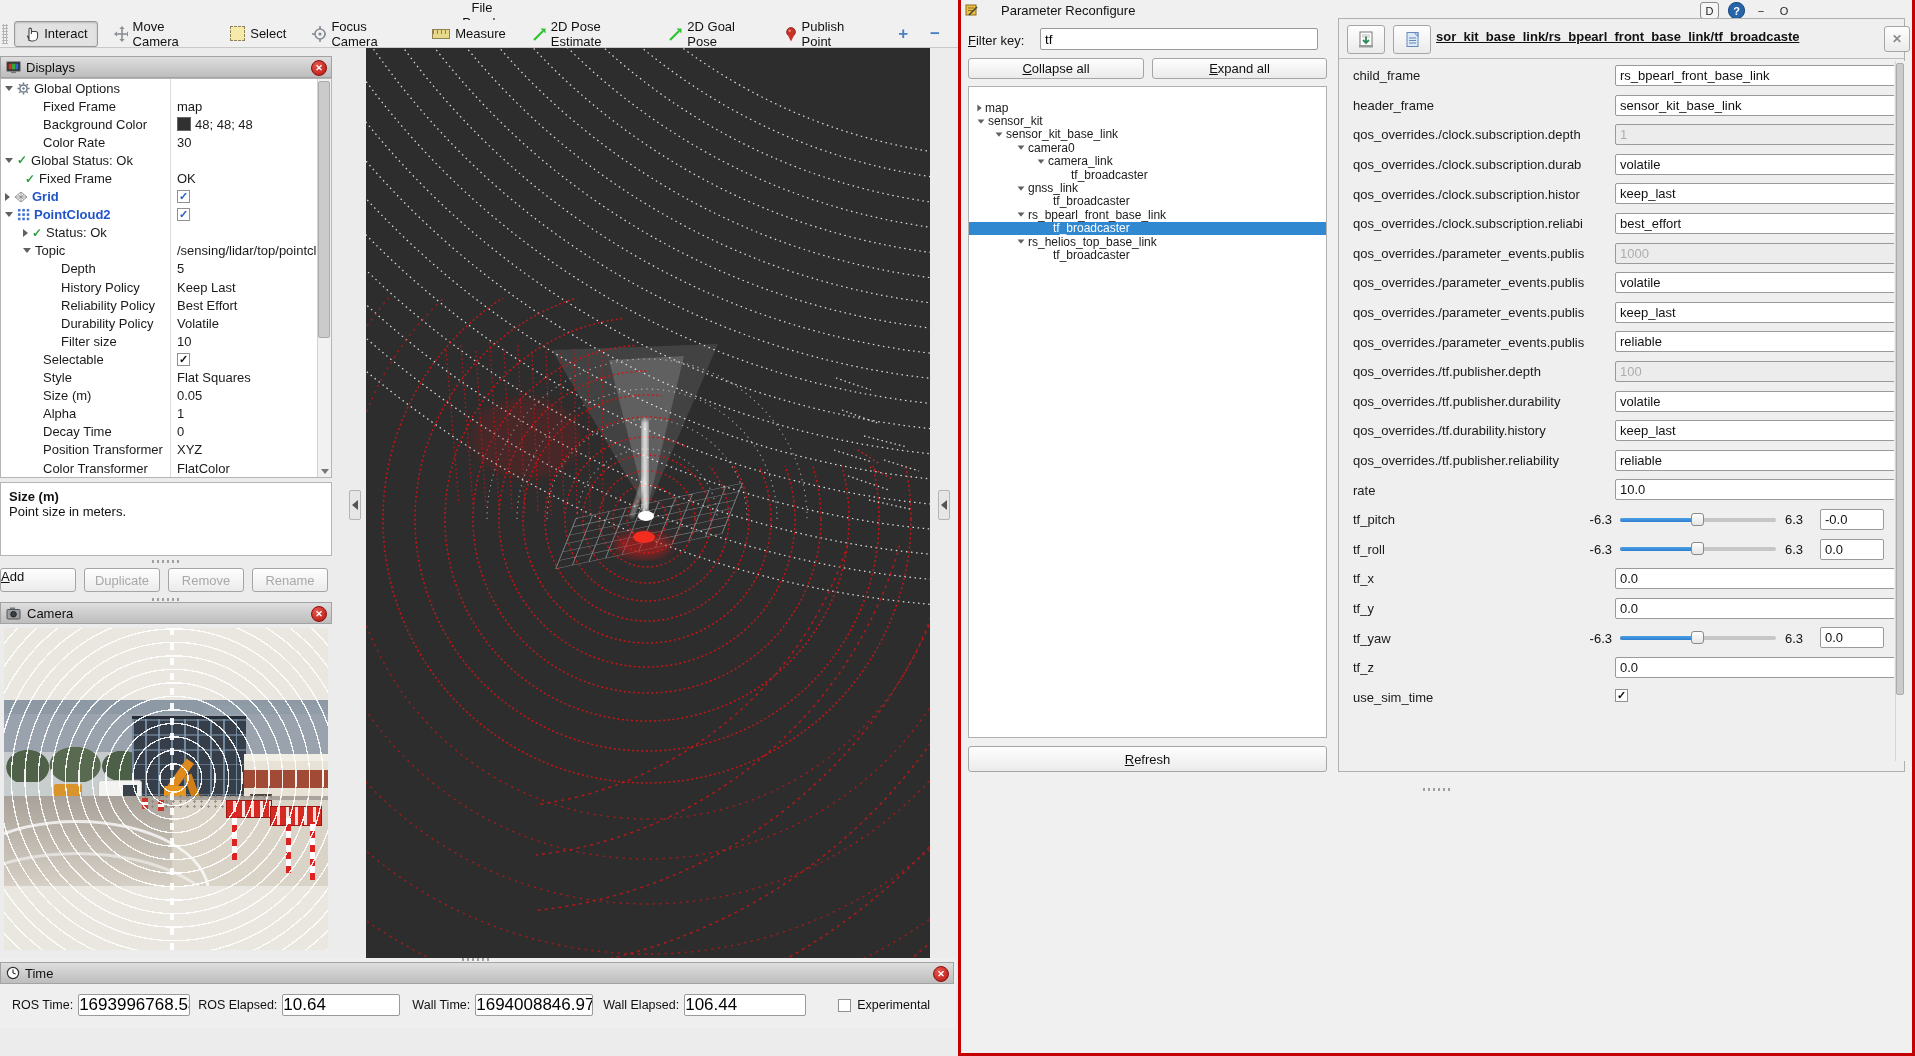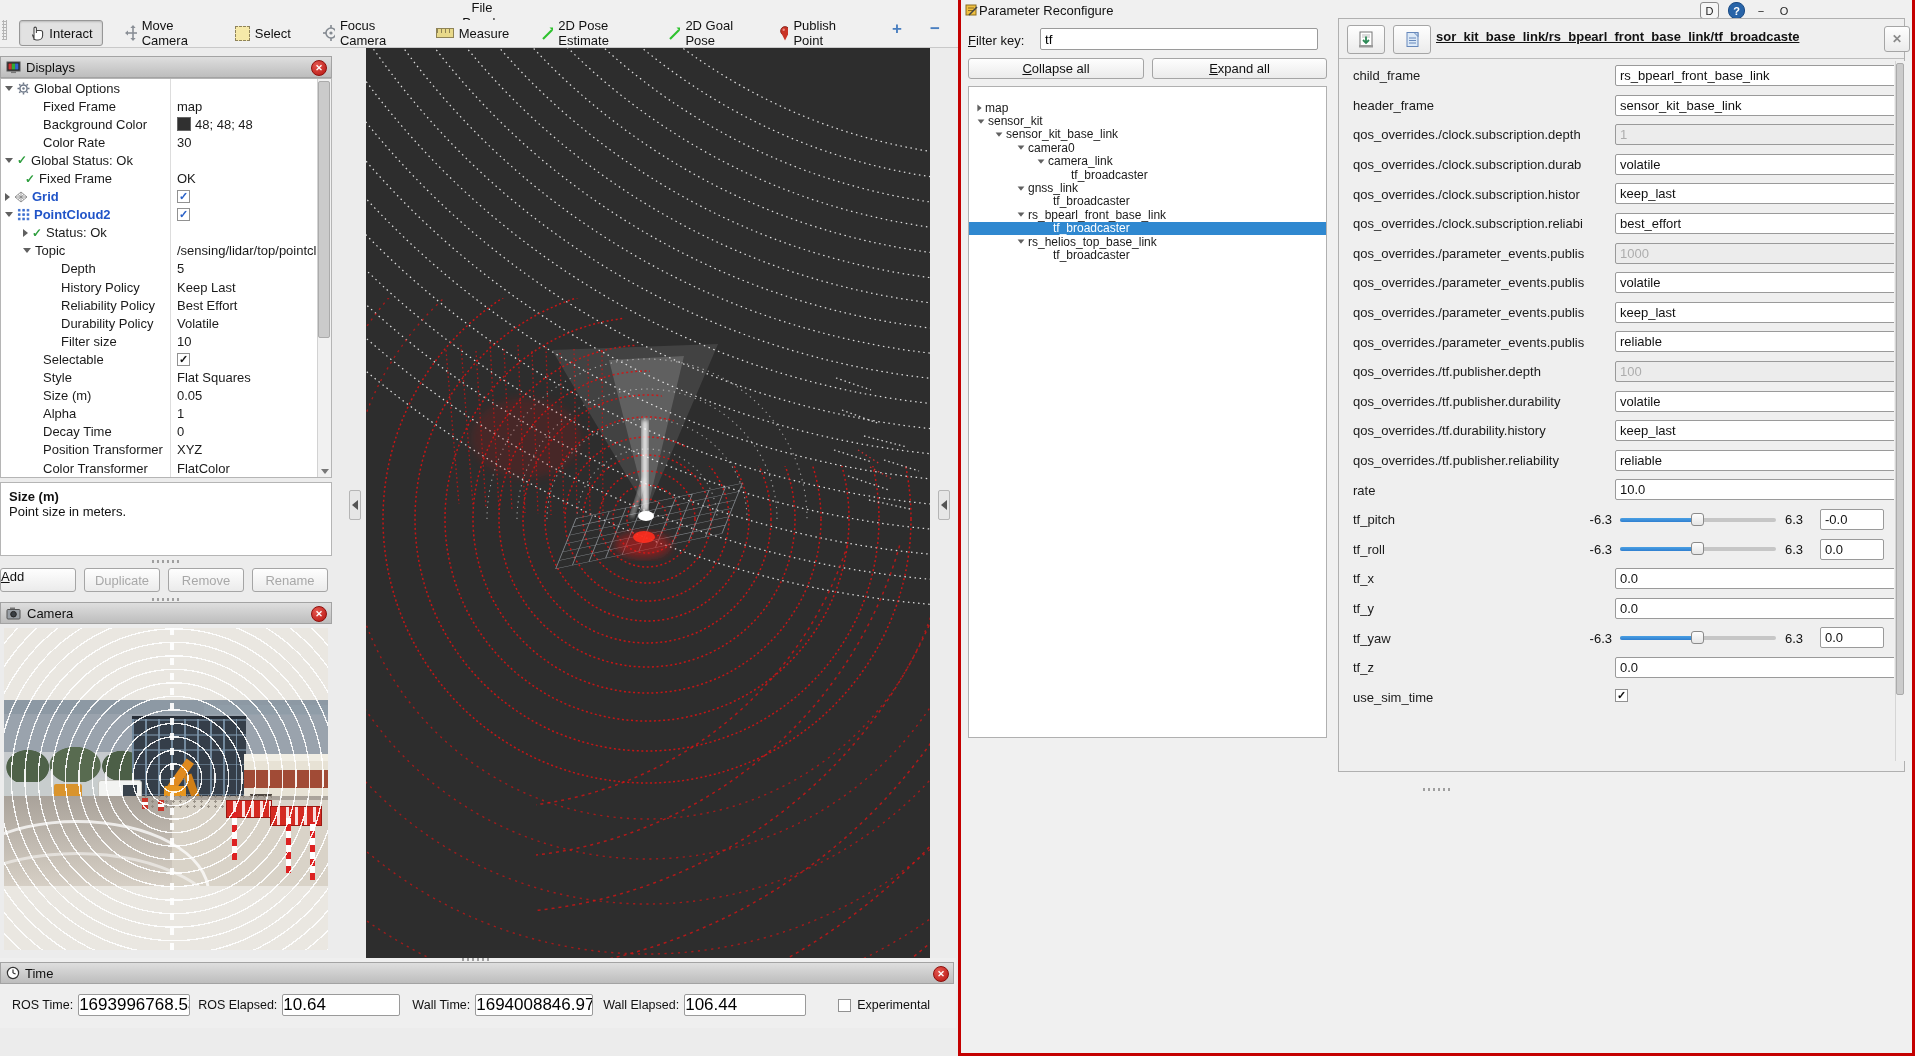--- a/index.html
+++ b/index.html
@@ -26,21 +26,21 @@
   .tri{width:0;height:0;display:inline-block;flex:0 0 auto;margin-right:4px;}
   .tri.d{border-left:4px solid transparent;border-right:4px solid transparent;border-top:5px solid #606060;}
   .tri.r{border-top:4px solid transparent;border-bottom:4px solid transparent;border-left:5px solid #606060;}
   .dots{background:repeating-linear-gradient(90deg,#9f9f9f 0 2px,transparent 2px 5px);height:3px;width:28px;}
   input{font-family:"Liberation Sans",sans-serif;}
 
   
   #menubar{left:0;top:0;width:958px;height:20px;background:#f0f0f0;display:flex;align-items:center;padding-left:6px;box-sizing:border-box;flex-direction:column;}
   .mitem{padding:0 9px;height:100%;display:flex;align-items:center;}
   #toolbar{left:0;top:20px;width:958px;height:28px;background:#f0f0f0;border-bottom:1px solid #c9c9c9;
-           display:flex;gap:12px;padding-left:2px;box-sizing:border-box;}
+           display:flex;align-items:center;gap:6px;padding-left:2px;box-sizing:border-box;}
   .grip{width:7px;height:20px;background-image:radial-gradient(#b5b5b5 1px,transparent 1.1px);background-size:3px 3px;}
   .tbtn{display:flex;align-items:center;gap:5px;padding:0 9px;height:24px;border:1px solid transparent;border-radius:3px;}
   .tbtn.pressed{background:#e2e2e2;border-color:#979797;box-shadow:inset 0 1px 2px rgba(0,0,0,.18);}
   .tspacer{flex:1;}
   .pm{color:#4a7fc0;font-weight:bold;font-size:17px;line-height:1;padding:0 8px;}
 
   
   #displays{left:0;top:56px;width:332px;height:546px;}
   #dtree{position:absolute;left:0;top:22px;width:332px;height:400px;background:#fff;border:1px solid #b5b5b5;box-sizing:border-box;overflow:hidden;}
   .drow{height:18.1px;display:flex;align-items:center;color:#1a1a1a;}
@@ -82,21 +82,21 @@
 
   
   #statusbar{left:0;top:1030px;width:958px;height:26px;background:#f0f0f0;border-top:1px solid #cdcdcd;
              display:flex;align-items:center;font-size:12.5px;box-sizing:border-box;padding:0 6px;gap:8px;}
   #statushelp{white-space:nowrap;overflow:hidden;}
   #fps{margin-left:auto;padding-right:12px;}
 
   
   #pwin{left:958px;top:0;width:957px;height:1056px;background:#f0f0f0;box-sizing:border-box;
         border-left:3px solid #c40000;border-right:3px solid #c40000;border-bottom:3px solid #c40000;}
-  #pwtitle{position:absolute;left:0;top:0;width:854px;height:20px;display:flex;align-items:center;gap:0;padding-left:4px;box-sizing:border-box;}
+  #pwtitle{position:absolute;left:0;top:0;width:854px;height:20px;display:flex;align-items:center;gap:22px;padding-left:4px;box-sizing:border-box;}
   #pwbtns{position:absolute;right:24px;top:2px;display:flex;align-items:center;gap:9px;}
   .wb{height:16px;min-width:14px;display:flex;align-items:center;justify-content:center;font-size:11px;color:#222;}
   .wb.box{border:1px solid #8a8a8a;border-radius:3px;background:#f6f6f6;width:17px;height:15px;}
   .wb.circ{width:15px;height:15px;border-radius:8px;background:#2864a8;color:#fff;font-weight:bold;border:1px solid #1c4c85;}
   #filterlab{position:absolute;left:7px;top:33px;}
   #filterin{position:absolute;left:79px;top:28px;width:278px;height:22px;border:1px solid #9a9a9a;border-radius:2px;padding:0 4px;box-sizing:border-box;}
   #collapseall{position:absolute;left:7px;top:58px;width:176px;height:21px;}
   #expandall{position:absolute;left:191px;top:58px;width:175px;height:21px;}
   #ptreebox{position:absolute;left:7px;top:86px;width:359px;height:652px;background:#fff;border:1px solid #b0b0b0;box-sizing:border-box;padding-top:14px;}
   .trow{height:13.4px;display:flex;align-items:center;font-size:12px;color:#1a1a1a;white-space:nowrap;}
@@ -684,20 +684,23 @@
           <span>tf_broadcaster</span>
         </div>
       <div class="trow" style="padding-left:48px;">
           <span class="tri d"></span>
           <span>rs_helios_top_base_link</span>
         </div>
       <div class="trow" style="padding-left:84px;">
           <span>tf_broadcaster</span>
         </div>
     </div>
+    <span class="btn" id="refreshbtn">
+        <span class="mn">Refresh</span>
+      </span>
 
     <div id="rpanel">
       <div id="tabrow">
         <span class="btn icbtn" style="left:8px;">
           <svg width="20" height="18">
               <rect x="4" y="1" width="12" height="14" fill="#fff" stroke="#777"></rect>
               <line x1="6" y1="4" x2="14" y2="4" stroke="#bbb"></line>
               <line x1="6" y1="6" x2="14" y2="6" stroke="#bbb"></line>
               <path d="M10,5.5 v6 M7,9 l3,3 l3,-3" fill="none" stroke="#2e8b57" stroke-width="1.8"></path>
               <rect x="3" y="14" width="14" height="2.5" fill="#999"></rect>

